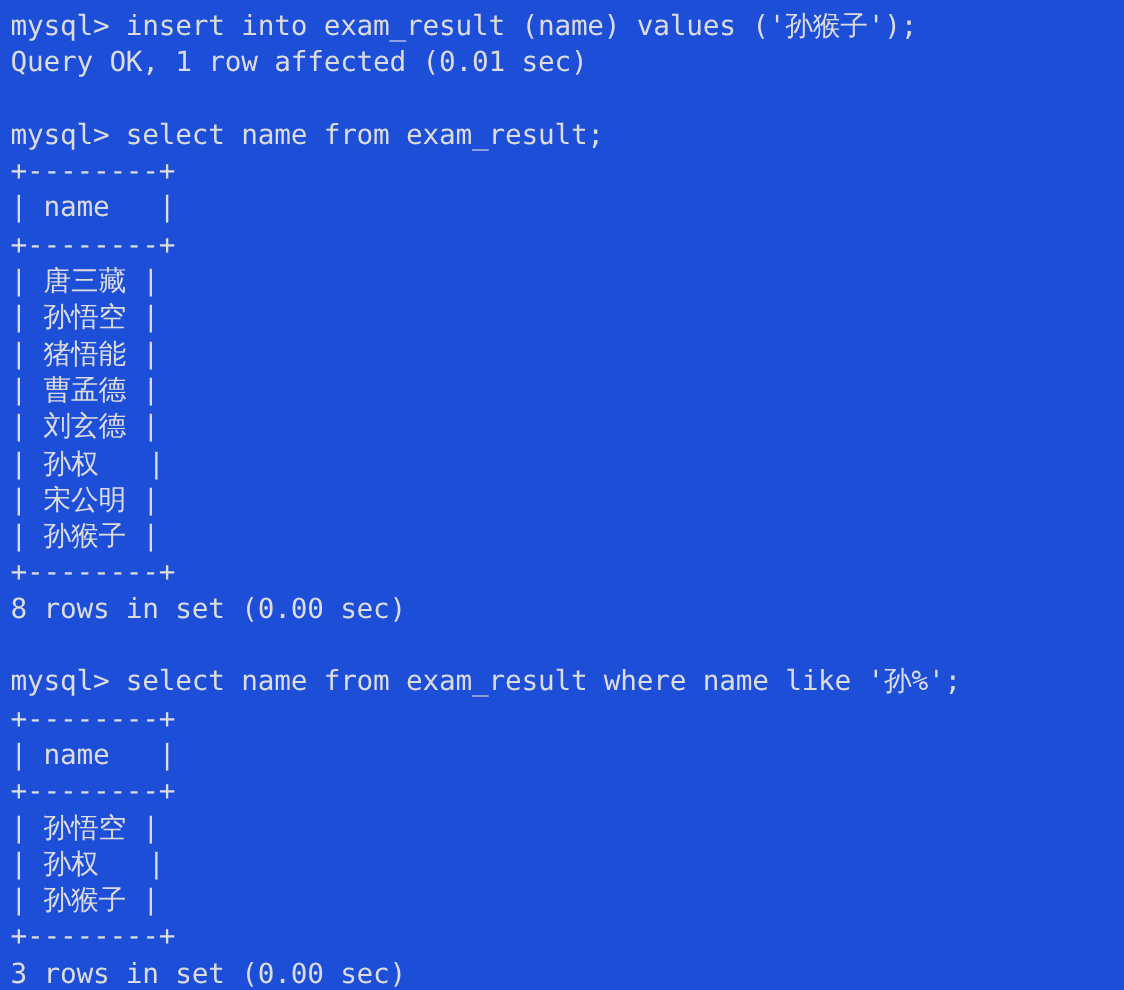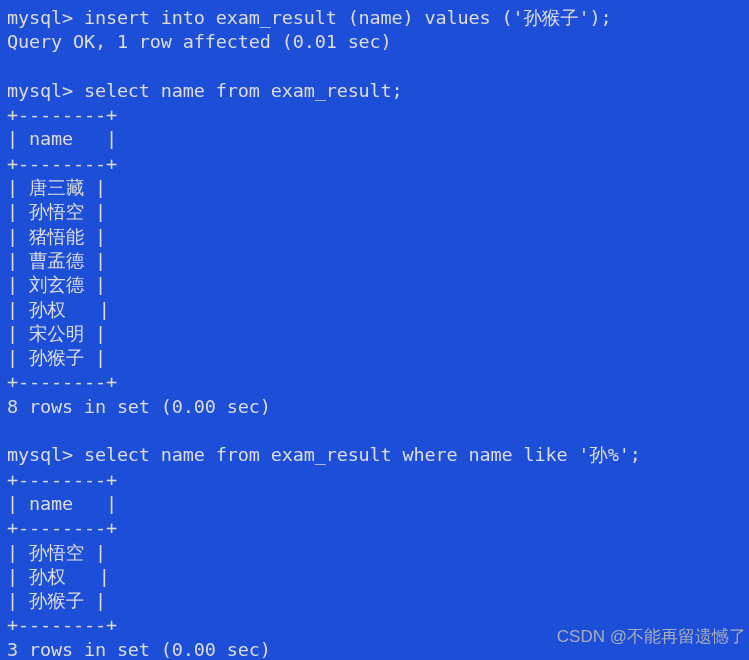--- a/index.html
+++ b/index.html
@@ -66,14 +66,13 @@
 
 mysql&gt; select name from exam_result where name like '孙%';
 +--------+
 | name   |
 +--------+
 | 孙悟空 |
 | 孙权   |
 | 孙猴子 |
 +--------+
 3 rows in set (0.00 sec)</pre>
-  <div id="watermark">CSDN @不能再留遗憾了</div>
 </div>
 
 </body></html>

